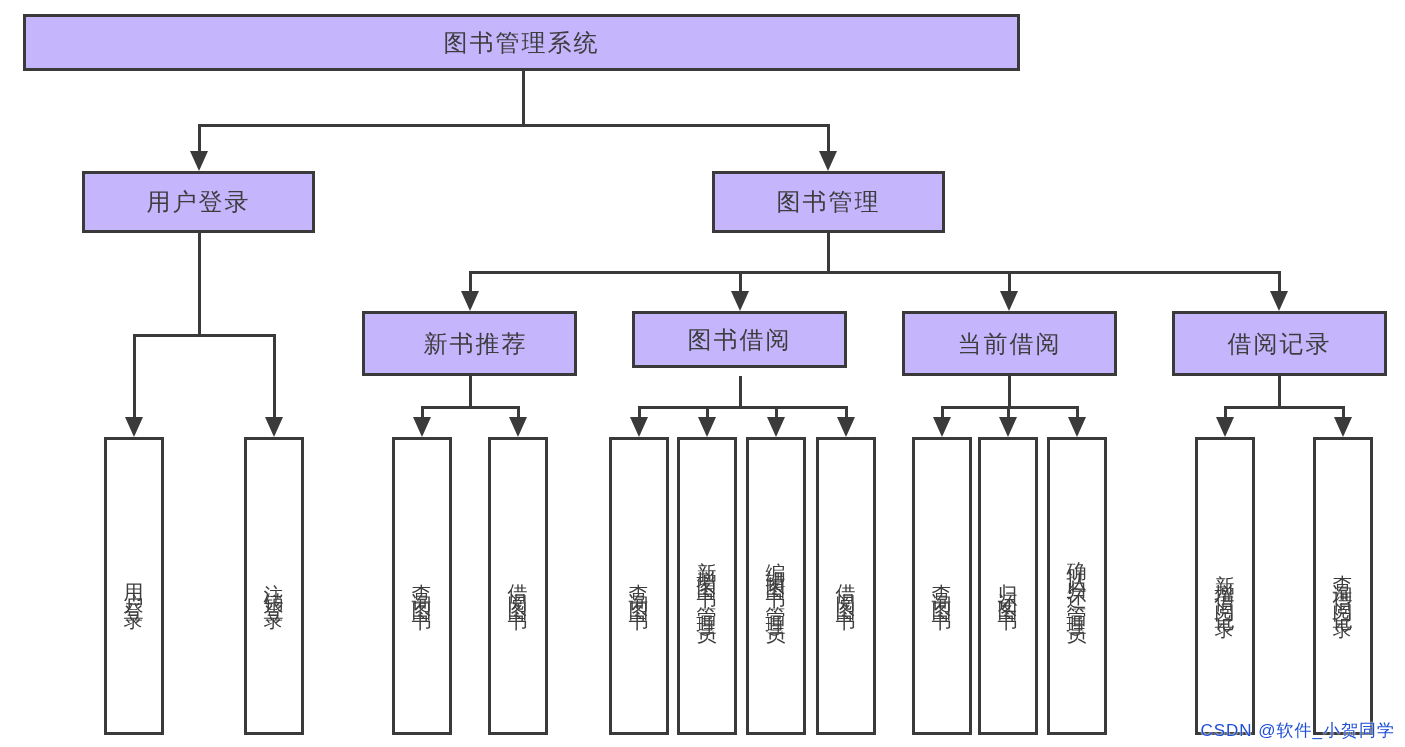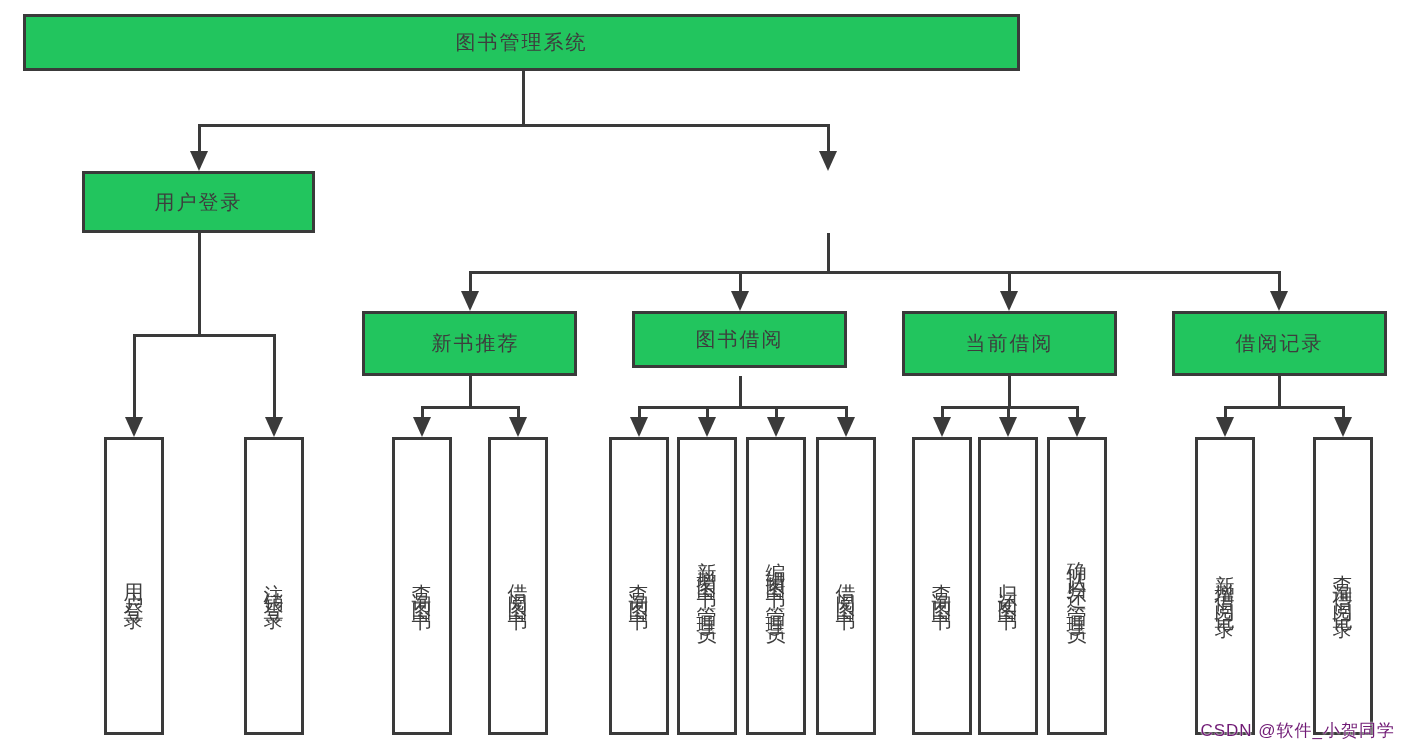--- a/index.html
+++ b/index.html
@@ -8,25 +8,25 @@
     width: 1405px;
     height: 747px;
     background: #ffffff;
     overflow: hidden;
     font-family: "Liberation Sans", "DejaVu Sans", sans-serif;
   }
   .node {
     position: absolute;
     box-sizing: border-box;
     border: 3px solid #3a3a3a;
-    background: #22c55e;
+    background: #c4b5fd;
     display: flex;
     align-items: center;
     justify-content: center;
-    font-size: 20px;
+    font-size: 24px;
     color: #3d3d3d;
     letter-spacing: 2px;
     z-index: 2;
   }
   .leaf {
     position: absolute;
     box-sizing: border-box;
     border: 3px solid #3a3a3a;
     background: #ffffff;
     display: flex;
@@ -50,21 +50,21 @@
     border-left: 9px solid transparent;
     border-right: 9px solid transparent;
     border-top: 20px solid #3a3a3a;
     z-index: 1;
   }
   .watermark {
     position: absolute;
     right: 10px;
     bottom: 5px;
     font-size: 17px;
-    color: #701a75;
+    color: #1d4ed8;
     letter-spacing: 1px;
     z-index: 3;
     text-shadow: 0 0 2px #ffffff, 0 0 2px #ffffff;
   }
 </style>
 </head>
 <body>
 
 <div id="canvas">
 
@@ -119,20 +119,21 @@
       <div class="cline" style="left: 1223.5px; top: 405.5px; width: 121px; height: 3px;"></div>
       <div class="cline" style="left: 1223.5px; top: 407px; width: 3px; height: 14px;"></div>
       <div class="carrow" style="left: 1216px; top: 417px;"></div>
       <div class="cline" style="left: 1341.5px; top: 407px; width: 3px; height: 14px;"></div>
       <div class="carrow" style="left: 1334px; top: 417px;"></div>
     </div>
 
   <div class="node" style="left:23px; top:14px; width:997px; height:57px;">图书管理系统</div>
 
   <div class="node" style="left:82px; top:171px; width:233px; height:62px;">用户登录</div>
+  <div class="node" style="left:712px; top:171px; width:233px; height:62px;">图书管理</div>
 
   <div class="node" style="left:362px; top:311px; width:215px; height:65px;padding-left:12px;">新书推荐</div>
   <div class="node" style="left:632px; top:311px; width:215px; height:57px;">图书借阅</div>
   <div class="node" style="left:902px; top:311px; width:215px; height:65px;">当前借阅</div>
   <div class="node" style="left:1172px; top:311px; width:215px; height:65px;">借阅记录</div>
 
   <div class="leaf" style="left:104px; top:437px; width:60px; height:298px;">
     <span>用户登录</span>
   </div>
   <div class="leaf" style="left:244px; top:437px; width:60px; height:298px;">

